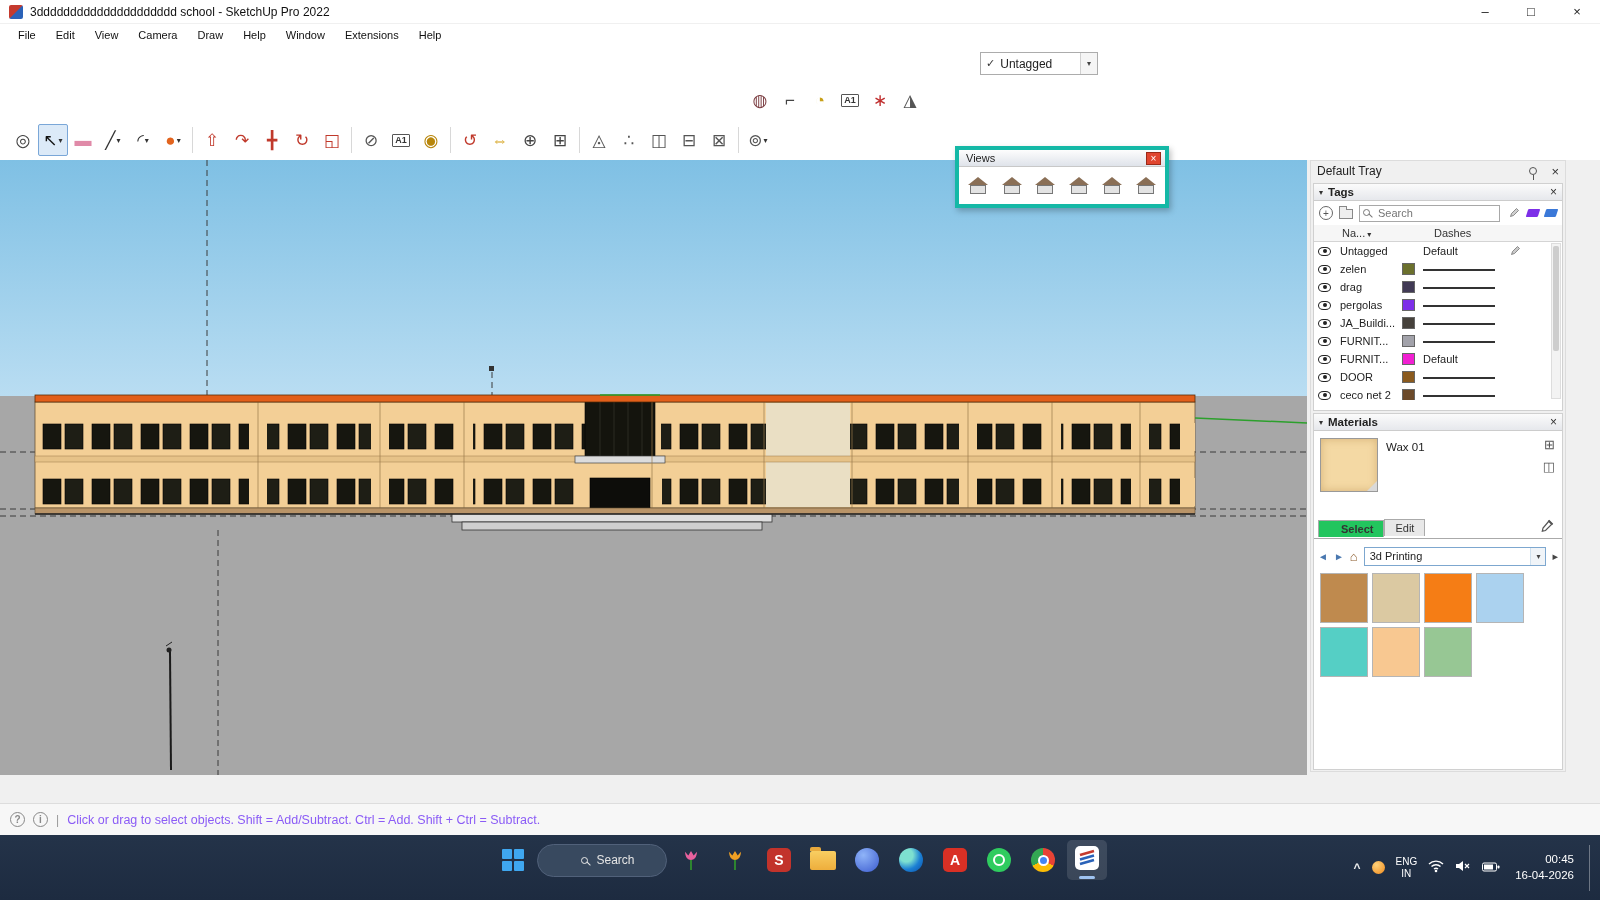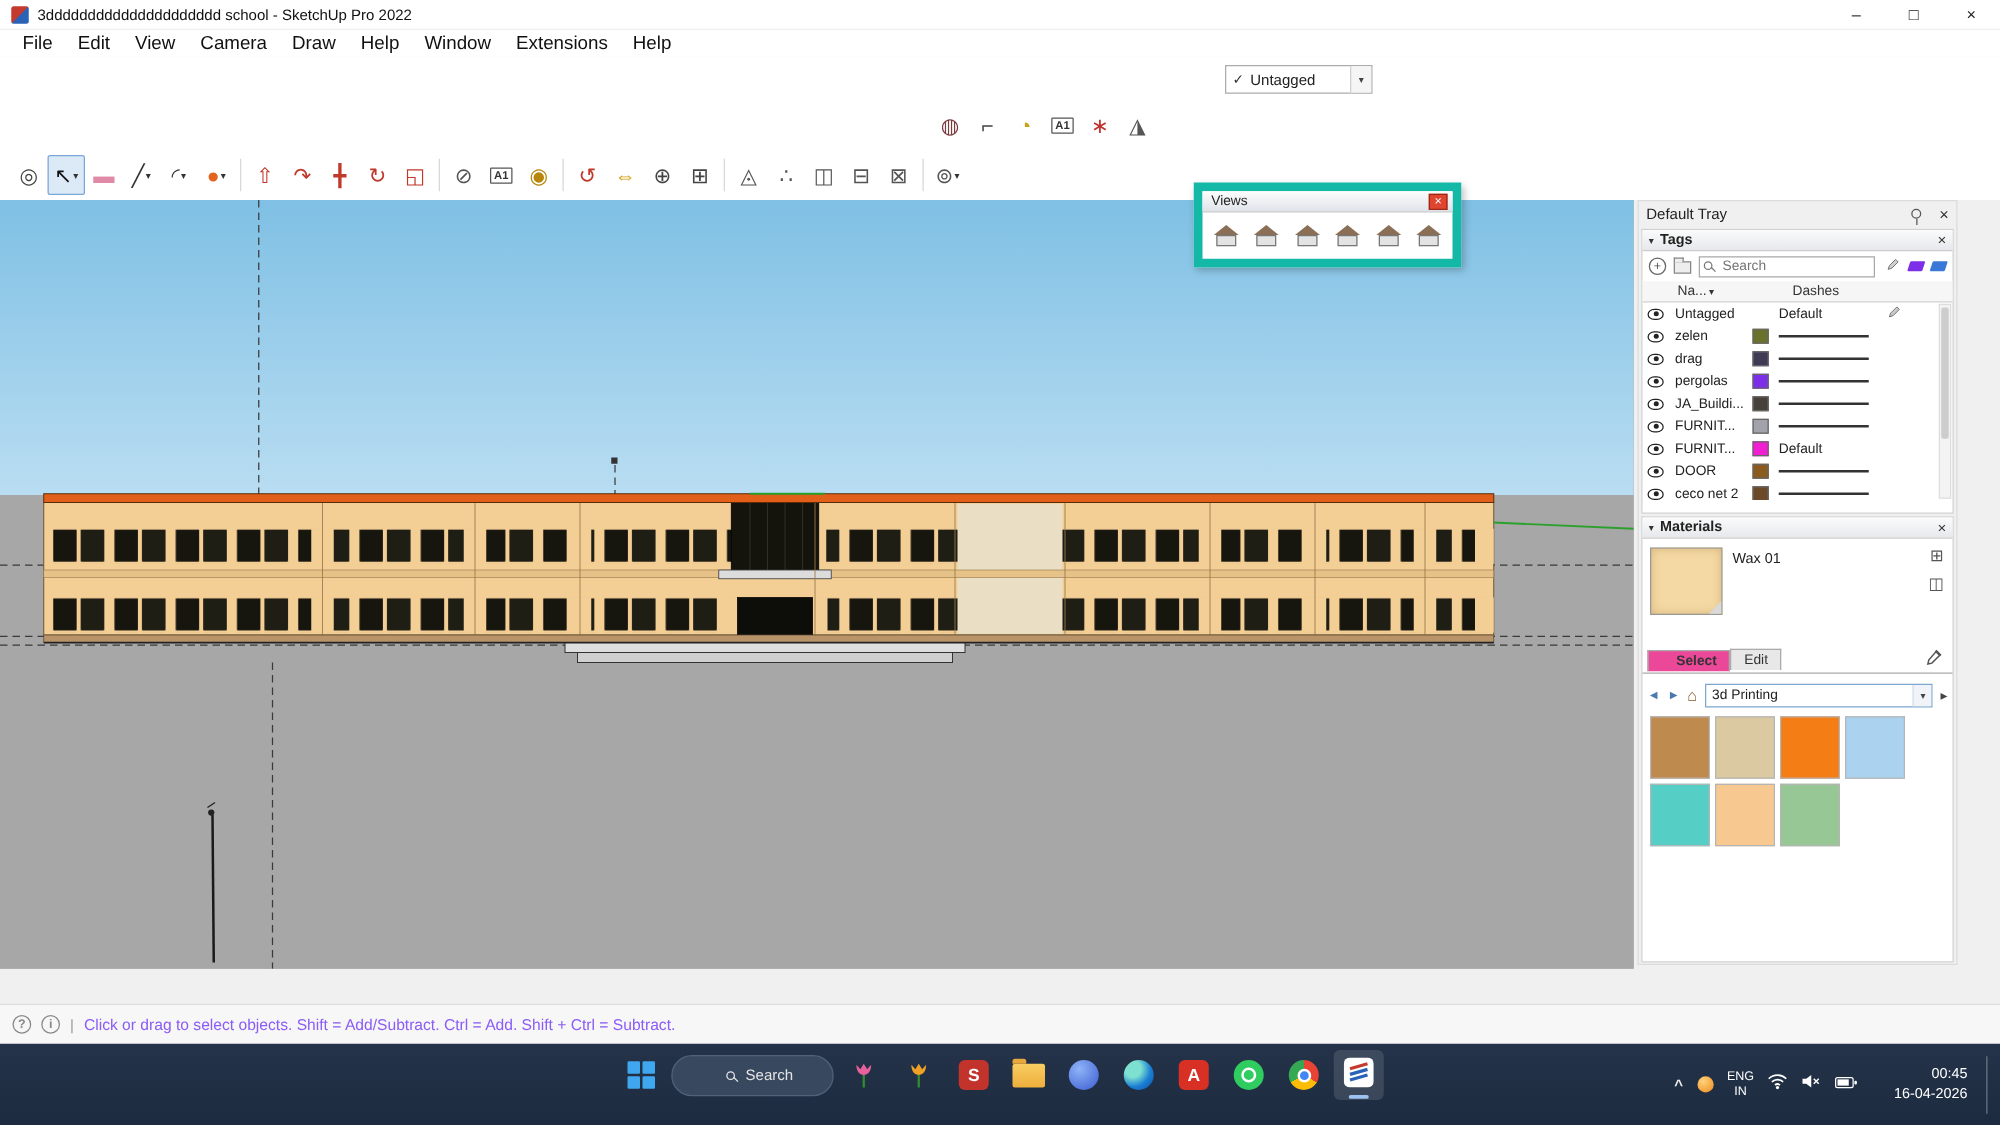--- a/index.html
+++ b/index.html
@@ -8,21 +8,21 @@
 
 
 .titlebar{position:absolute;top:0;left:0;right:0;height:24px;background:#fff;display:flex;align-items:center;border-bottom:1px solid #f0f0f0;}
 .su-logo-sm{width:14px;height:14px;margin:0 7px 0 9px;border-radius:2px;background:linear-gradient(135deg,#c43a2e 48%,#2a62b8 52%);}
 .title-text{font-size:12px;color:#111;}
 .win-controls{margin-left:auto;display:flex;height:100%;}
 .win-btn{width:46px;display:flex;align-items:center;justify-content:center;font-size:13px;color:#222;}
 
 
 .menubar{position:absolute;top:24px;left:0;right:0;height:21px;background:#fff;display:flex;align-items:center;padding-left:8px;}
-.menu-item{font-size:15px;color:#111;padding:2px 10px;cursor:default;}
+.menu-item{font-size:11px;color:#111;padding:2px 10px;cursor:default;}
 
 
 .chrome-top{position:absolute;top:45px;left:0;right:0;height:115px;background:#fff;}
 .toolbar{position:absolute;display:flex;align-items:center;}
 #upper-toolbar{top:85px;left:745px;height:30px;}
 #main-toolbar{top:121px;left:8px;height:38px;}
 .tb-btn{height:32px;min-width:30px;padding:0 2px;display:flex;align-items:center;justify-content:center;border:1px solid transparent;border-radius:2px;}
 .tb-active{border-color:#7aa7d8;background:#dceaf8;}
 .tb-glyph{font-size:17px;line-height:1;}
 .tb-sm{font-size:9px;font-weight:bold;border:1px solid #555;padding:1px 2px;border-radius:1px;}
@@ -32,21 +32,21 @@
 
 .combo{position:absolute;top:52px;left:980px;width:118px;height:23px;background:#fff;border:1px solid #acacac;display:flex;align-items:center;font-size:12px;color:#222;}
 .combo-check{margin:0 5px;font-size:11px;color:#333;}
 .combo-label{flex:1;}
 .combo-arrow{width:17px;height:100%;border-left:1px solid #d0d0d0;background:#f5f5f5;display:flex;align-items:center;justify-content:center;font-size:8px;color:#444;}
 
 
 .viewport{position:absolute;top:160px;left:0;width:1307px;height:615px;background:#a7a7a7;}
 
 
-.views-palette{position:absolute;top:146px;left:955px;width:214px;background:#fff;border:7px solid #14b8a6;box-shadow:2px 3px 6px rgba(0,0,0,.25);z-index:6;}
+.views-palette{position:absolute;top:146px;left:955px;width:214px;background:#fff;border:4px solid #14b8a6;box-shadow:2px 3px 6px rgba(0,0,0,.25);z-index:6;}
 .views-title{height:17px;display:flex;align-items:center;padding:0 4px 0 7px;background:linear-gradient(#fdfdfd,#dfe3ea);border-bottom:1px solid #c8c8c8;font-size:11px;color:#222;}
 .views-close{margin-left:auto;width:15px;height:13px;background:#e0452f;border:1px solid #9a2a18;color:#fff;font-size:10px;line-height:11px;text-align:center;}
 .views-body{display:flex;align-items:center;padding:5px 4px;gap:3px;}
 .view-btn{width:31px;height:27px;display:flex;align-items:center;justify-content:center;border:1px solid transparent;border-radius:2px;}
 .house{position:relative;width:22px;height:18px;display:inline-block;}
 .house .roof{position:absolute;top:0;left:1px;width:0;height:0;border-left:10px solid transparent;border-right:10px solid transparent;border-bottom:8px solid #8a6f56;}
 .house .hbody{position:absolute;top:8px;left:3px;width:16px;height:9px;background:#e3e3e3;border:1px solid #777;}
 
 
 .tray{position:absolute;top:160px;left:1310px;width:256px;height:612px;background:#f0f0f0;border:1px solid #dcdcdc;font-size:11px;color:#222;}
@@ -91,21 +91,21 @@
 
 .panel-materials .inner{position:relative;height:calc(100% - 17px);}
 .mat-preview{position:absolute;left:6px;top:7px;width:58px;height:54px;background:#f4d9a4;border:1px solid #999;box-shadow:inset 0 0 8px rgba(160,110,40,.35);}
 .mat-preview::after{content:"";position:absolute;right:0;bottom:0;border-style:solid;border-width:0 0 10px 10px;border-color:transparent transparent #d9d9d9 transparent;}
 .mat-name{position:absolute;left:72px;top:10px;font-size:11.5px;color:#222;}
 .mat-ic{position:absolute;right:7px;font-size:13px;color:#555;}
 .mat-ic.create{top:6px;}
 .mat-ic.pane{top:28px;}
 .mat-tabs{position:absolute;left:4px;top:88px;display:flex;align-items:flex-end;}
 .mat-tab{padding:2px 10px;border:1px solid #aaa;border-bottom:none;font-size:11px;background:#e8e8e8;color:#333;}
-.mat-tab.active{background:#ec4899;position:relative;top:1px;font-weight:bold;padding-left:22px;}
+.mat-tab.active{background:#22c55e;position:relative;top:1px;font-weight:bold;padding-left:22px;}
 .tab-line{position:absolute;left:0;right:0;top:107px;border-top:1px solid #aaa;}
 .mat-dropper{position:absolute;right:8px;top:88px;}
 .mat-nav{position:absolute;left:4px;right:4px;top:114px;height:22px;display:flex;align-items:center;gap:6px;}
 .nav-ar{color:#4a78b0;font-size:10px;}
 .nav-home{color:#8a5a2a;font-size:13px;}
 .mat-combo{flex:1;height:19px;border:1px solid #7da7cf;background:#fff;display:flex;align-items:center;padding-left:5px;font-size:11px;color:#222;}
 .mat-combo .ca{margin-left:auto;width:15px;height:100%;background:#f0f4f8;border-left:1px solid #cfe0ee;display:flex;align-items:center;justify-content:center;font-size:8px;color:#444;}
 .nav-fly{color:#444;font-size:11px;}
 .swatch-grid{position:absolute;left:6px;top:142px;display:grid;grid-template-columns:repeat(4,50px);grid-auto-rows:52px;gap:2px;}
 .mat-swatch{width:48px;height:50px;border:1px solid #b5b5b5;}
@@ -137,21 +137,21 @@
 .circ-ic,.edge-ic,.wa-ic,.chrome-ic{width:24px;height:24px;border-radius:50%;display:inline-flex;align-items:center;justify-content:center;}
 .edge-ic{background:radial-gradient(circle at 30% 30%,#7de0d0 0 28%,#1b7fd4 60%,#0a4da4 100%);}
 .wa-ic{background:#2fcc5f;}
 .wa-ring{width:12px;height:12px;border:2.4px solid #fff;border-radius:50%;}
 .chrome-ic{background:conic-gradient(#e84335 0 120deg,#fbbc05 120deg 240deg,#34a853 240deg 360deg);}
 .chrome-dot{width:11px;height:11px;border-radius:50%;background:#4285f4;border:2.5px solid #fff;}
 .tb-tray{position:absolute;right:8px;top:0;height:100%;display:flex;align-items:center;gap:11px;color:#fff;}
 .tray-chev{font-size:12px;font-weight:bold;color:#eee;}
 .tray-orange{width:13px;height:13px;border-radius:50%;background:radial-gradient(circle at 35% 30%,#ffd27a,#f08a1c);}
 .lang-block{text-align:center;font-size:10px;line-height:1.2;color:#fff;}
-.clock-block{text-align:right;font-size:11.5px;line-height:1.35;color:#fff;margin-left:18px;}
+.clock-block{text-align:right;font-size:11.5px;line-height:1.35;color:#fff;margin-left:4px;}
 .show-desktop{width:3px;height:46px;border-left:1px solid rgba(255,255,255,.35);margin-left:4px;}
 </style>
 </head>
 <body>
 
 <div class="screen">
 
   <div class="titlebar">
     <span class="su-logo-sm"></span>
     <span class="title-text">3ddddddddddddddddddddd school - SketchUp Pro 2022</span>

